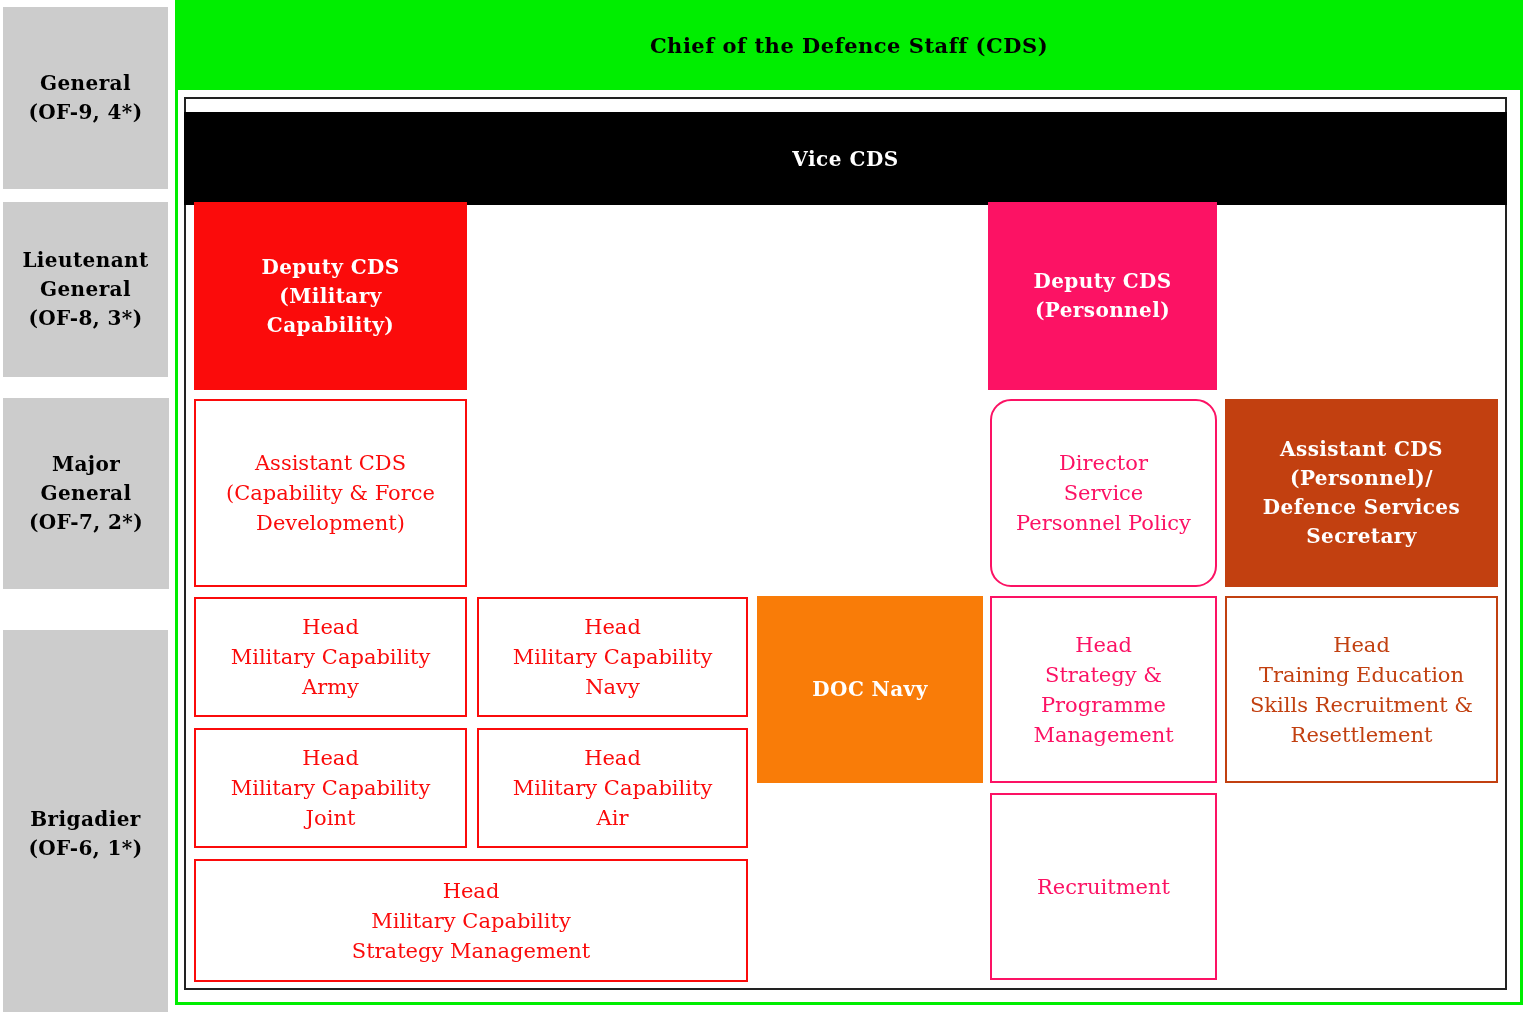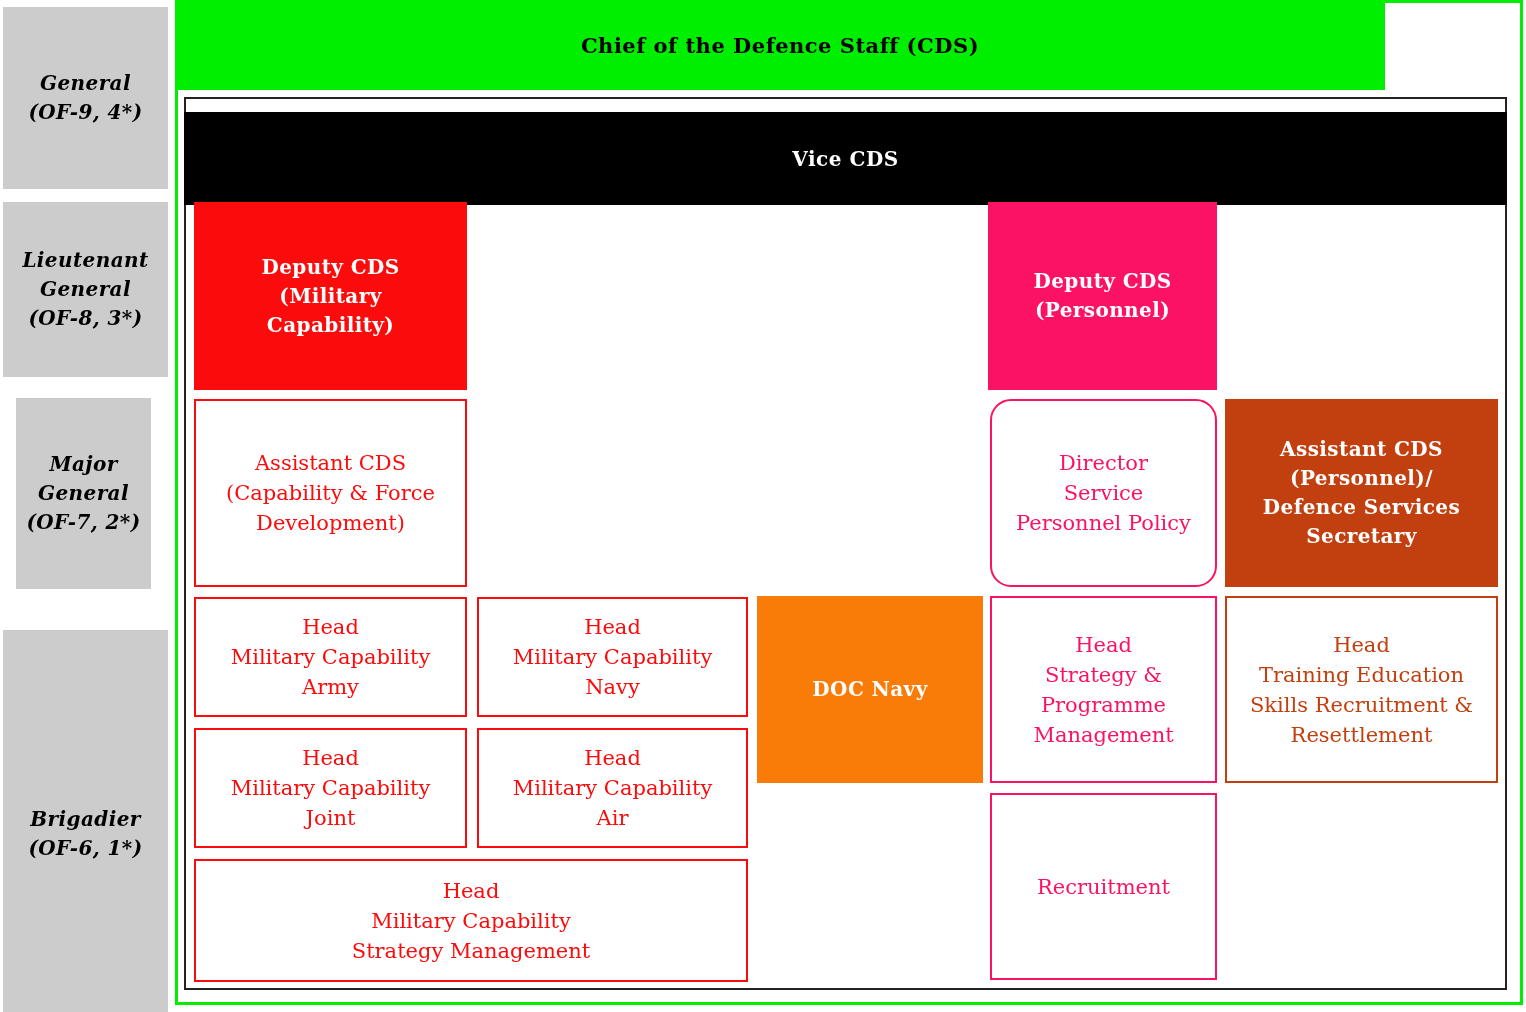--- a/index.html
+++ b/index.html
@@ -20,46 +20,45 @@
     text-align: center;
     white-space: pre-line;
   }
   .rank {
     background: #CCCCCC;
     color: #000000;
     font-weight: bold;
     font-size: 20px;
     line-height: 29px;
     letter-spacing: 0.4px;
-    font-style: italic;
   }
   .fillbox {
     color: #ffffff;
     font-weight: bold;
     font-size: 20px;
     line-height: 29px;
     letter-spacing: 0.4px;
   }
   .outlinebox {
     background: #ffffff;
     font-size: 21px;
     line-height: 30px;
     border: 2px solid;
     font-weight: normal;
   }
 
   
   #green-outer   { left: 175px; top: 0;     width: 1348px; height: 1005px; border: 3px solid #00EE00; background: #ffffff; }
-  #cds-bar       { left: 175px; top: 0;     width: 1210px; height: 90px;  background: #00EE00; color: #000; font-weight: bold; font-size: 21px; letter-spacing: 0.5px; }
+  #cds-bar       { left: 175px; top: 0;     width: 1348px; height: 90px;  background: #00EE00; color: #000; font-weight: bold; font-size: 21px; letter-spacing: 0.5px; }
   #inner         { left: 184px; top: 97px;  width: 1323px; height: 893px; border: 2px solid #222222; background: #ffffff; }
   #vice-bar      { left: 184px; top: 97px;  width: 1323px; height: 93px;  background: #000000; color: #fff; font-weight: bold; font-size: 20px; letter-spacing: 0.5px; margin-top: 15px; }
 
   #rank-general   { left: 3px; top: 7px;   width: 165px; height: 182px; }
   #rank-ltgen     { left: 3px; top: 202px; width: 165px; height: 175px; }
-  #rank-majgen    { left: 3px; top: 398px; width: 135px; height: 191px; margin-left: 13px; }
+  #rank-majgen    { left: 3px; top: 398px; width: 166px; height: 191px; }
   #rank-brigadier { left: 3px; top: 630px; width: 165px; height: 408px; }
 
   #deputy-mc    { left: 194px;  top: 202px; width: 273px; height: 188px; background: #FB0B0B; }
   #deputy-pers  { left: 988px;  top: 202px; width: 229px; height: 188px; background: #FC1264; }
 
   #asst-cfd     { left: 194px;  top: 399px; width: 273px; height: 188px; border-color: #FB0B0B; color: #FB0B0B; }
   #dir-spp      { left: 990px;  top: 399px; width: 227px; height: 188px; border-color: #FC1264; color: #FC1264; border-radius: 21px; }
   #asst-pers    { left: 1225px; top: 399px; width: 273px; height: 188px; background: #C24010; }
 
   #head-army    { left: 194px;  top: 597px; width: 273px; height: 120px; border-color: #FB0B0B; color: #FB0B0B; }

